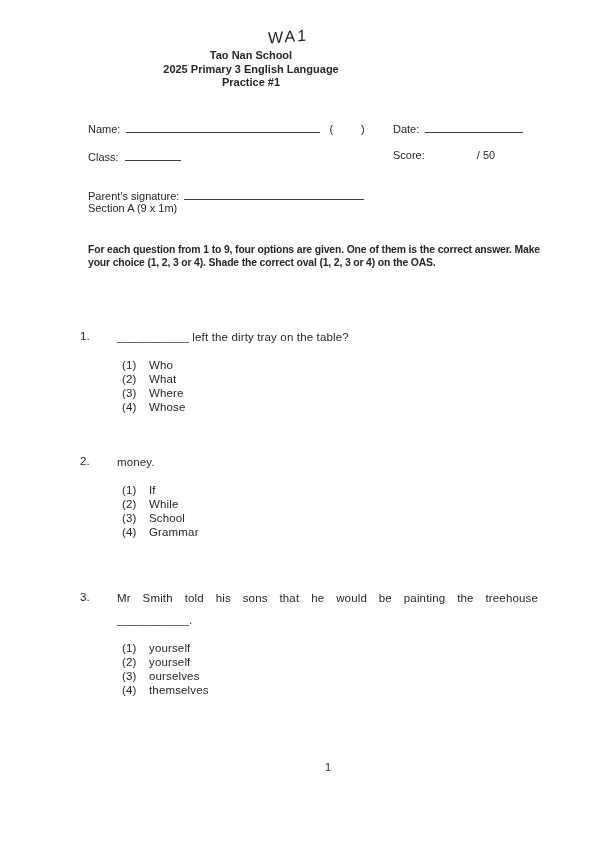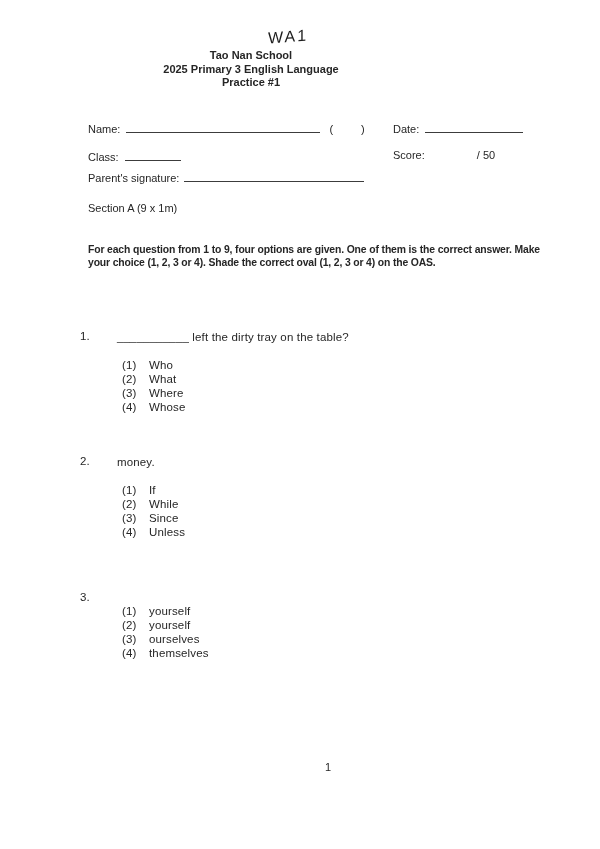--- a/index.html
+++ b/index.html
@@ -48,21 +48,21 @@
     position: absolute;
     top: 121px;
     left: 88px;
     width: 460px;
     height: 80px;
     font-size: 11px;
   }
   .frow { position: absolute; left: 0; width: 460px; white-space: nowrap; }
   .r1 { top: 0; }
   .r2 { top: 28px; }
-  .r3 { top: 49px; }
+  .r3 { top: 67px; }
   .rcol { position: absolute; left: 305px; top: 0; white-space: nowrap; }
   .ul {
     display: inline-block;
     border-bottom: 1.4px solid #3c3c3c;
     height: 11px;
     vertical-align: baseline;
   }
   .ul-name { width: 194px; margin-left: 6px; }
   .ul-date { width: 98px; margin-left: 6px; }
   .ul-class { width: 56px; margin-left: 6px; }
@@ -196,33 +196,35 @@
         <div class="opt">
           <span class="onum">(1)</span>
             <span>If</span>
         </div>
         <div class="opt">
           <span class="onum">(2)</span>
             <span>While</span>
         </div>
         <div class="opt">
           <span class="onum">(3)</span>
-            <span>Since</span>
+            <span>School</span>
         </div>
         <div class="opt">
           <span class="onum">(4)</span>
-            <span>Unless</span>
+            <span>Grammar</span>
         </div>
       </div>
     </div>
   </div>
 
   <div class="q q3">
     <div class="qnum">3.</div>
     <div class="qbody">
+      <div class="qline jst">Mr Smith told his sons that he would be painting the treehouse</div>
+      <div class="qline blankline">___________.</div>
       <div class="opts">
         <div class="opt">
           <span class="onum">(1)</span>
             <span>yourself</span>
         </div>
         <div class="opt">
           <span class="onum">(2)</span>
             <span>yourself</span>
         </div>
         <div class="opt">

